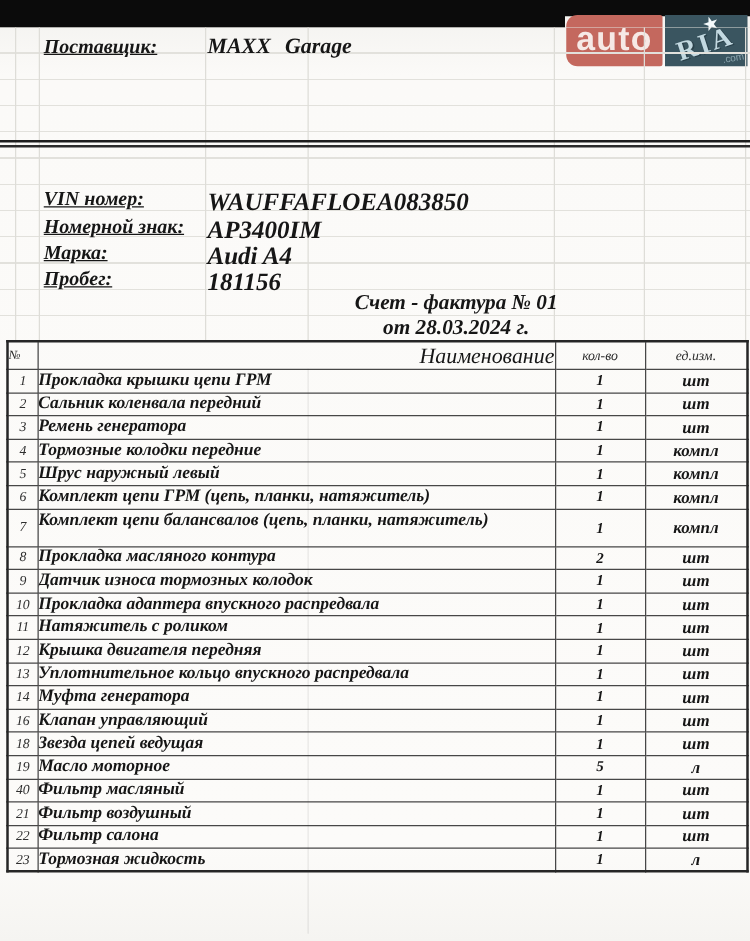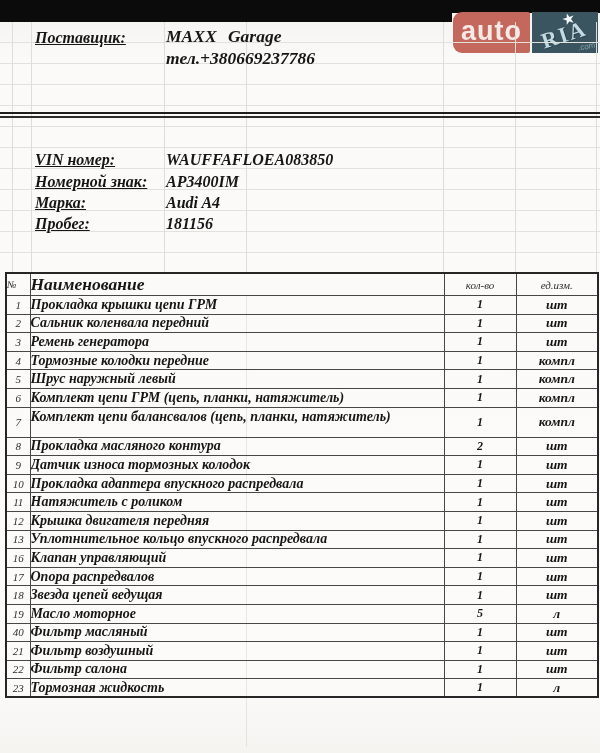--- a/index.html
+++ b/index.html
@@ -27,37 +27,37 @@
   .rule-b{position:absolute;left:0;top:116px;width:600px;height:2px;background:#2b2b2b;}
 
   
   .doc-text{color:#161616;font-style:italic;font-weight:bold;}
   .supplier-label{position:absolute;left:35px;top:29px;font-size:16px;text-decoration:underline;}
   .supplier-name{position:absolute;left:166px;top:26px;font-size:17.5px;word-spacing:7px;}
   .supplier-phone{position:absolute;left:166px;top:48px;font-size:17.5px;}
 
   .veh-row{position:absolute;left:35px;width:430px;height:21px;font-size:16px;}
   .veh-row .veh-label{position:absolute;left:0;text-decoration:underline;}
-  .veh-row .veh-value{position:absolute;left:131px;font-size:16px;}
+  .veh-row .veh-value{position:absolute;left:131px;font-size:20px;}
 
   .title-block{position:absolute;left:140px;top:232px;width:450px;text-align:center;font-size:17px;line-height:20px;}
 
   
   table.invoice{position:absolute;left:5px;top:272px;width:592px;border-collapse:collapse;table-layout:fixed;color:#161616;}
   table.invoice col.c-num{width:24px;}
   table.invoice col.c-name{width:414px;}
   table.invoice col.c-qty{width:72px;}
   table.invoice col.c-unit{width:82px;}
   table.invoice th,table.invoice td{border:1px solid #474747;padding:0;overflow:hidden;white-space:nowrap;}
   table.invoice{border:2px solid #262626;}
   table.invoice thead tr{height:22px;}
   table.invoice tbody tr{height:18.6px;}
   table.invoice tbody tr.tall{height:30px;}
   .h-num{font-style:italic;font-size:10px;text-align:left;padding-left:3px;color:#2a2a2a;font-weight:normal;}
-  .h-name{font-style:italic;font-weight:bold;font-size:17.5px;text-align:left;margin-left:36px;}
+  .h-name{font-style:italic;font-weight:normal;font-size:17.5px;text-align:right;margin-left:36px;}
   .h-small{font-style:italic;font-size:11px;font-weight:normal;text-align:center;color:#2a2a2a;}
   td.row-num{font-style:italic;font-size:11px;text-align:center;color:#2e2e2e;}
   td.row-name{font-style:italic;font-weight:bold;font-size:14px;padding-left:6px;}
   tr.tall td.row-name{vertical-align:top;padding-top:1px;}
   td.row-qty{font-style:italic;font-size:12px;font-weight:600;text-align:center;}
   td.row-unit{font-style:italic;font-size:13.5px;font-weight:600;text-align:center;}
   .ghost-line{position:absolute;left:246px;top:295px;width:1px;height:452px;background:rgba(60,60,60,0.10);}
 </style>
 </head>
 <body>
@@ -82,21 +82,20 @@
   <div class="vline" style="left:12px;"></div>
   <div class="vline" style="left:31px;"></div>
   <div class="vline" style="left:164px;"></div>
   <div class="vline" style="left:246px;"></div>
   <div class="vline" style="left:443px;"></div>
   <div class="vline" style="left:515px;"></div>
   <div class="vline" style="left:596px;"></div>
 
   <div class="doc-text supplier-label">Поставщик:</div>
   <div class="doc-text supplier-name">MAXX Garage</div>
-  <div class="doc-text supplier-phone">тел.+380669237786</div>
 
   <div class="rule-a"></div>
   <div class="rule-b"></div>
 
   <div class="doc-text veh-row" style="top:151px;">
     <span class="veh-label">VIN номер:</span>
     <span class="veh-value">WAUFFAFLOEA083850</span>
   </div>
   <div class="doc-text veh-row" style="top:173px;">
     <span class="veh-label">Номерной знак:</span>
@@ -104,20 +103,24 @@
   </div>
   <div class="doc-text veh-row" style="top:194px;">
     <span class="veh-label">Марка:</span>
     <span class="veh-value">Audi A4</span>
   </div>
   <div class="doc-text veh-row" style="top:215px;text-align:center;">
     <span class="veh-label">Пробег:</span>
     <span class="veh-value">181156</span>
   </div>
 
+  <div class="doc-text title-block">
+    <div>Счет - фактура № 01</div>
+    <div>от 28.03.2024 г.</div>
+  </div>
 
   <table class="invoice">
     <colgroup>
         <col class="c-num">
         <col class="c-name">
         <col class="c-qty">
         <col class="c-unit">
       </colgroup>
     <thead>
       <tr>
@@ -200,28 +203,28 @@
           <td class="row-qty">1</td>
           <td class="row-unit">шт</td>
         </tr>
         <tr>
           <td class="row-num">13</td>
           <td class="row-name">Уплотнительное кольцо впускного распредвала</td>
           <td class="row-qty">1</td>
           <td class="row-unit">шт</td>
         </tr>
         <tr>
+          <td class="row-num">14</td>
+          <td class="row-name">Муфта генератора</td>
+          <td class="row-qty">1</td>
+          <td class="row-unit">шт</td>
+        </tr>
+        <tr>
           <td class="row-num">16</td>
           <td class="row-name">Клапан управляющий</td>
-          <td class="row-qty">1</td>
-          <td class="row-unit">шт</td>
-        </tr>
-        <tr>
-          <td class="row-num">17</td>
-          <td class="row-name">Опора распредвалов</td>
           <td class="row-qty">1</td>
           <td class="row-unit">шт</td>
         </tr>
         <tr>
           <td class="row-num">18</td>
           <td class="row-name">Звезда цепей ведущая</td>
           <td class="row-qty">1</td>
           <td class="row-unit">шт</td>
         </tr>
         <tr>

